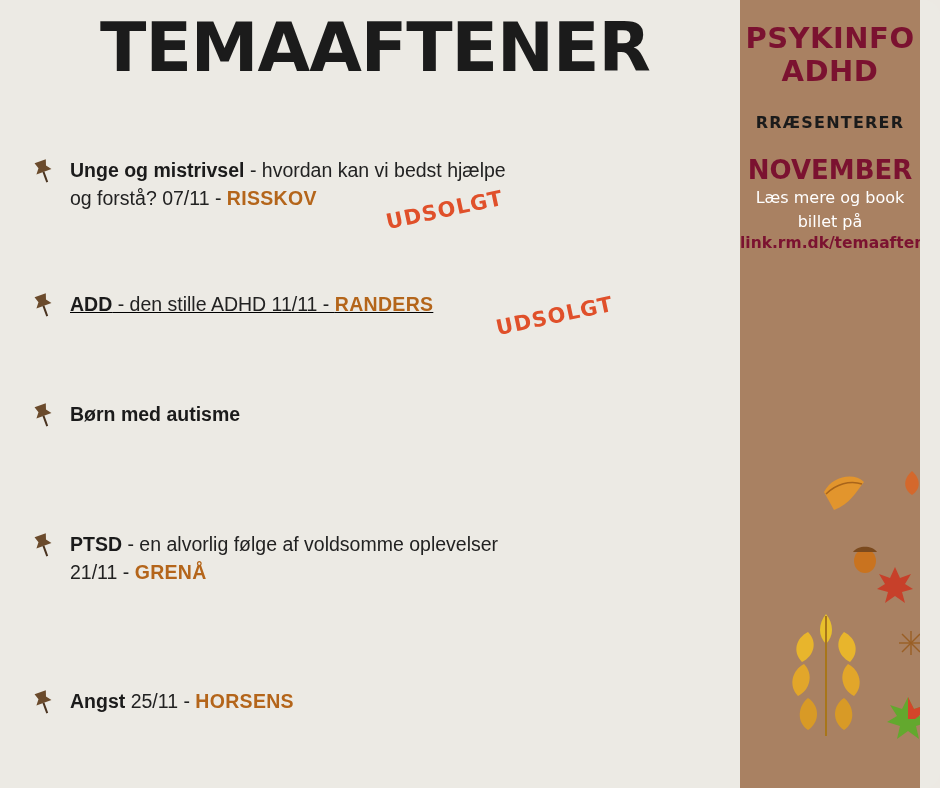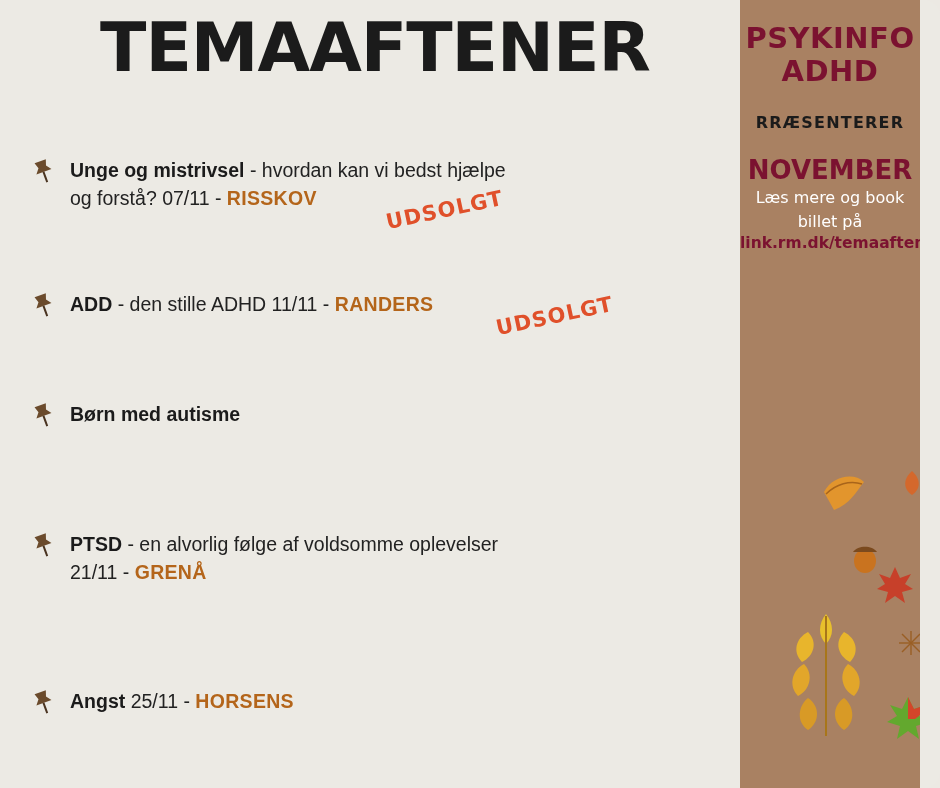--- a/index.html
+++ b/index.html
@@ -77,21 +77,21 @@
     position: absolute;
     color: #e0502a;
     font-weight: 700;
     font-size: 21px;
     letter-spacing: 1px;
     transform: rotate(-12deg);
     font-family: "DejaVu Sans", sans-serif;
   }
   
   #ev0 { position:absolute; top: 16px;   left: 0; width: 740px;}
-  #ev1 { position:absolute; top: 150px; left: 0; width: 740px;}
+  #ev1 { position:absolute; top: 150px; left: 0; width: 740px; text-decoration: underline;}
   #ev2 { position:absolute; top: 260px; left: 0; width: 740px;}
   #ev3 { position:absolute; top: 390px; left: 0; width: 740px;}
   #ev4 { position:absolute; top: 547px; left: 0; width: 740px;}
 
   #sold0 { left: 385px; top: 42px; }
   #sold1 { left: 495px; top: 14px; }
 
   
   .right {
     position: relative;

